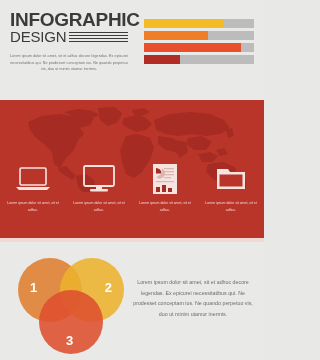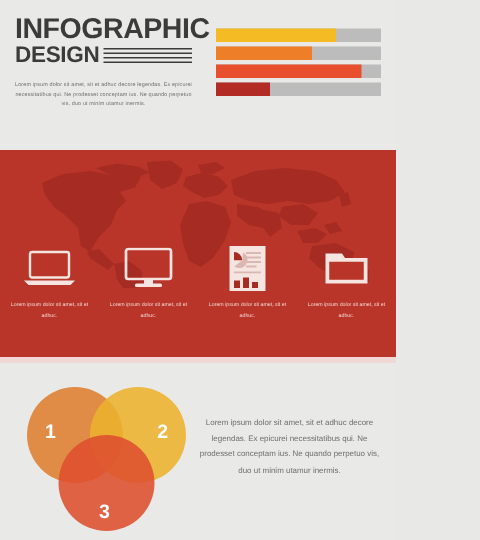--- a/index.html
+++ b/index.html
@@ -47,21 +47,21 @@
     color: #3b3b3b;
     display: block;
   }
   .title-row2 {
     display: flex;
     align-items: flex-end;
     gap: 3px;
   }
   .title-line2 {
     font-size: 15px;
-    font-weight: bold;
+    font-weight: normal;
     letter-spacing: -0.2px;
     color: #3b3b3b;
     display: block;
   }
   .title-rules {
     flex: 1;
     display: flex;
     flex-direction: column;
     gap: 1.5px;
     padding-bottom: 2px;

